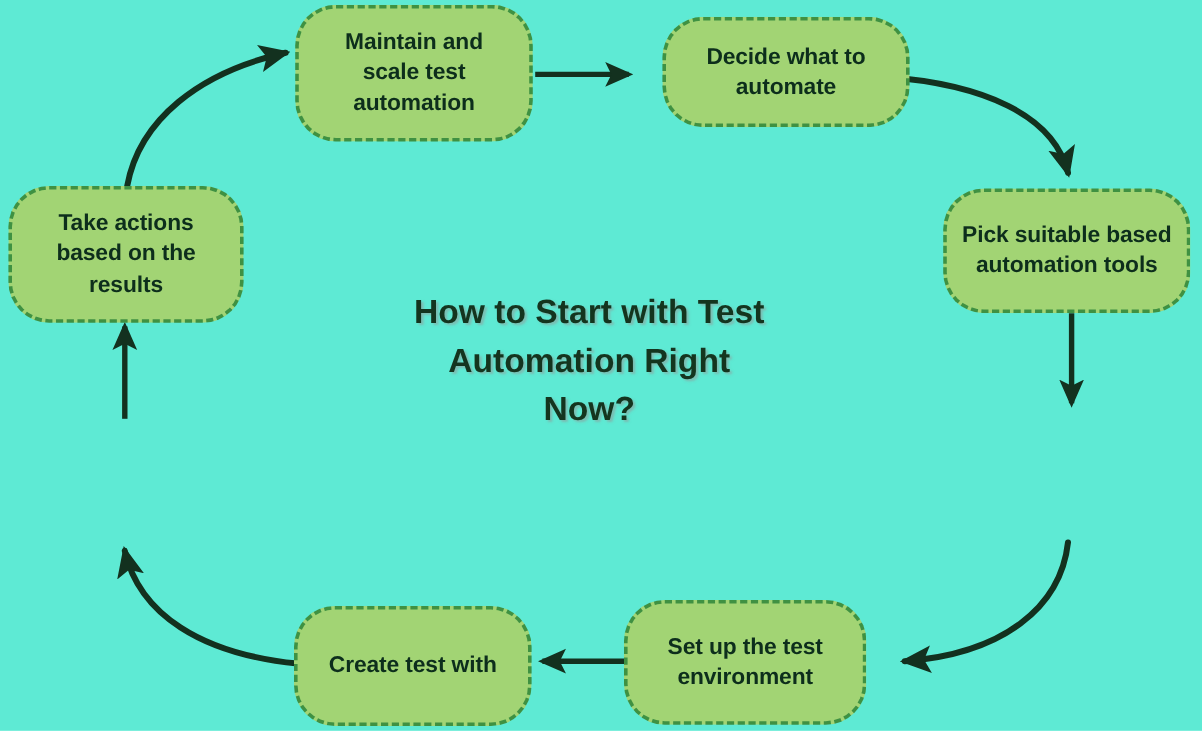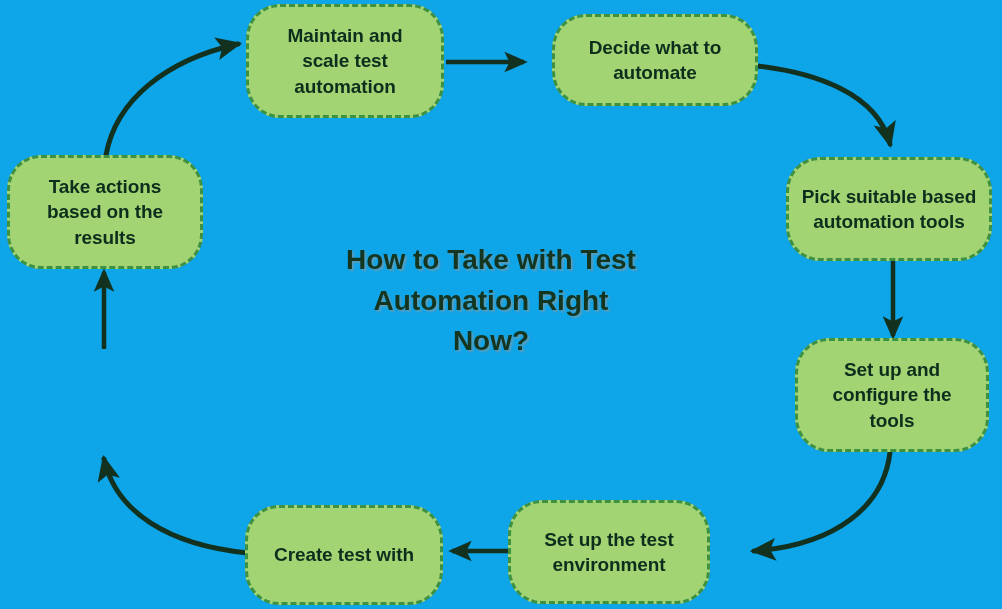--- a/index.html
+++ b/index.html
@@ -10,21 +10,21 @@
   body {
     width: 1002px;
     height: 609px;
     overflow: hidden;
     font-family: "Liberation Sans", sans-serif;
   }
   #canvas {
     position: relative;
     width: 1002px;
     height: 609px;
-    background: #0ea5e9;
+    background: #5eead4;
   }
   #edges {
     position: absolute;
     left: 0;
     top: 0;
     width: 1002px;
     height: 609px;
   }
   .node {
     position: absolute;
@@ -102,39 +102,34 @@
   <div class="node" style="left:532px; top:14px; width:206px; height:92px;margin-left:20px;">
     <span class="node-label">Decide what to
 automate</span>
   </div>
 
   <div class="node" style="left:786px; top:157px; width:206px; height:104px;">
     <span class="node-label">Pick suitable based
 automation tools</span>
   </div>
 
-  <div class="node" style="left:795px; top:338px; width:194px; height:114px;">
-    <span class="node-label">Set up and
-configure the
-tools</span>
-  </div>
 
-  <div class="node" style="left:508px; top:500px; width:202px; height:104px;">
+  <div class="node" style="left:520px; top:500px; width:202px; height:104px;">
     <span class="node-label">Set up the test
 environment</span>
   </div>
 
   <div class="node" style="left:245px; top:505px; width:198px; height:100px;">
     <span class="node-label">Create test with</span>
   </div>
 
 
   <div class="node" style="left:7px; top:155px; width:196px; height:114px;text-align:center;">
     <span class="node-label">Take actions
 based on the
 results</span>
   </div>
 
-  <div id="center-title">How to Take with Test
+  <div id="center-title">How to Start with Test
 Automation Right
 Now?</div>
 
 </div>
 
 </body></html>

